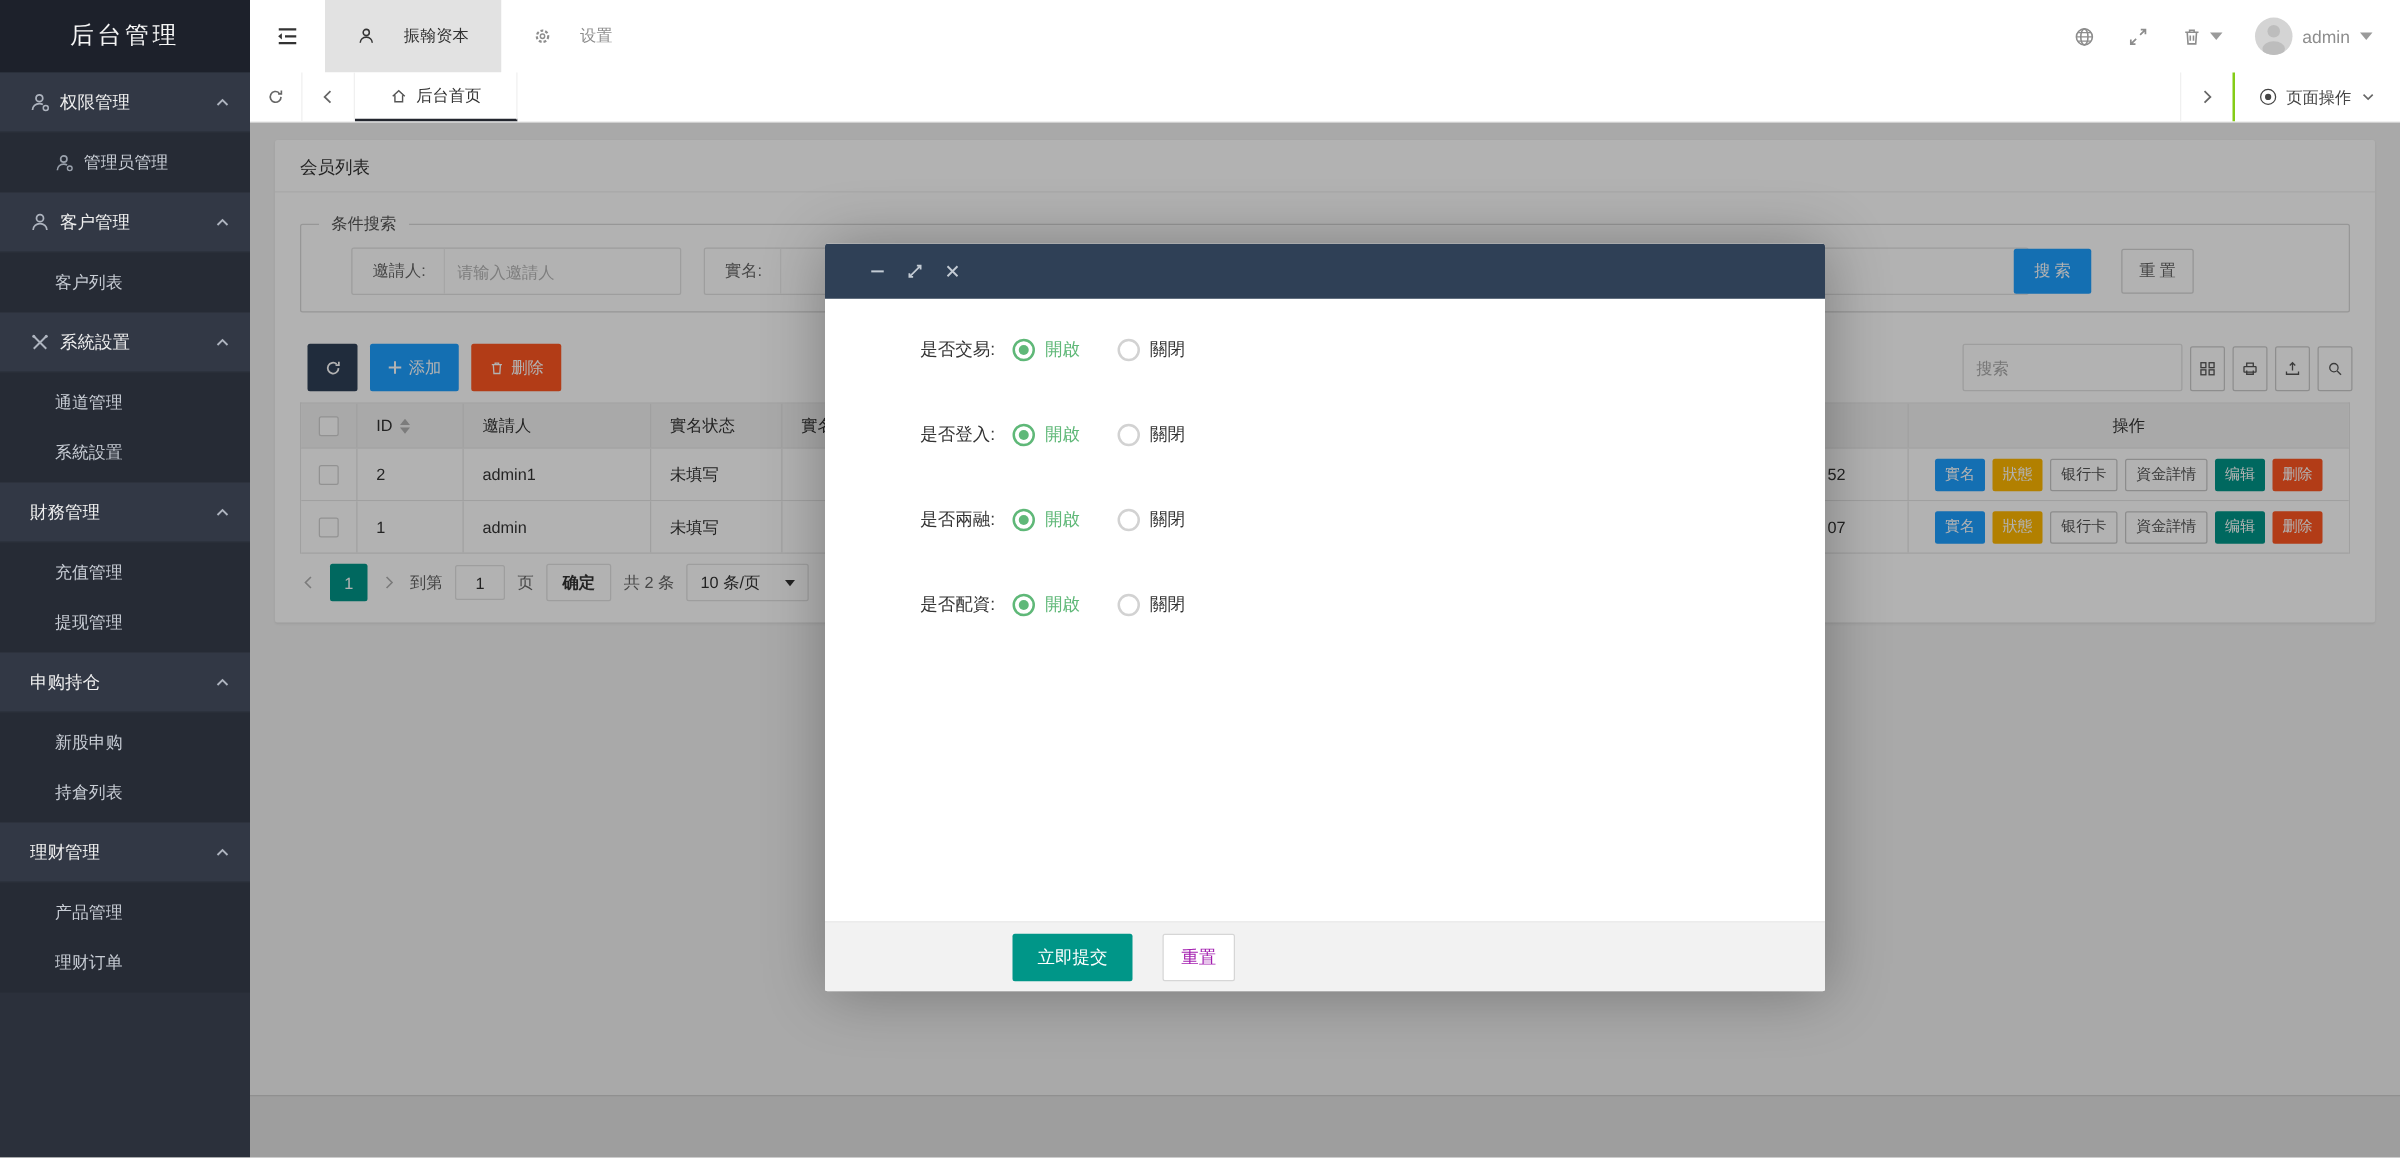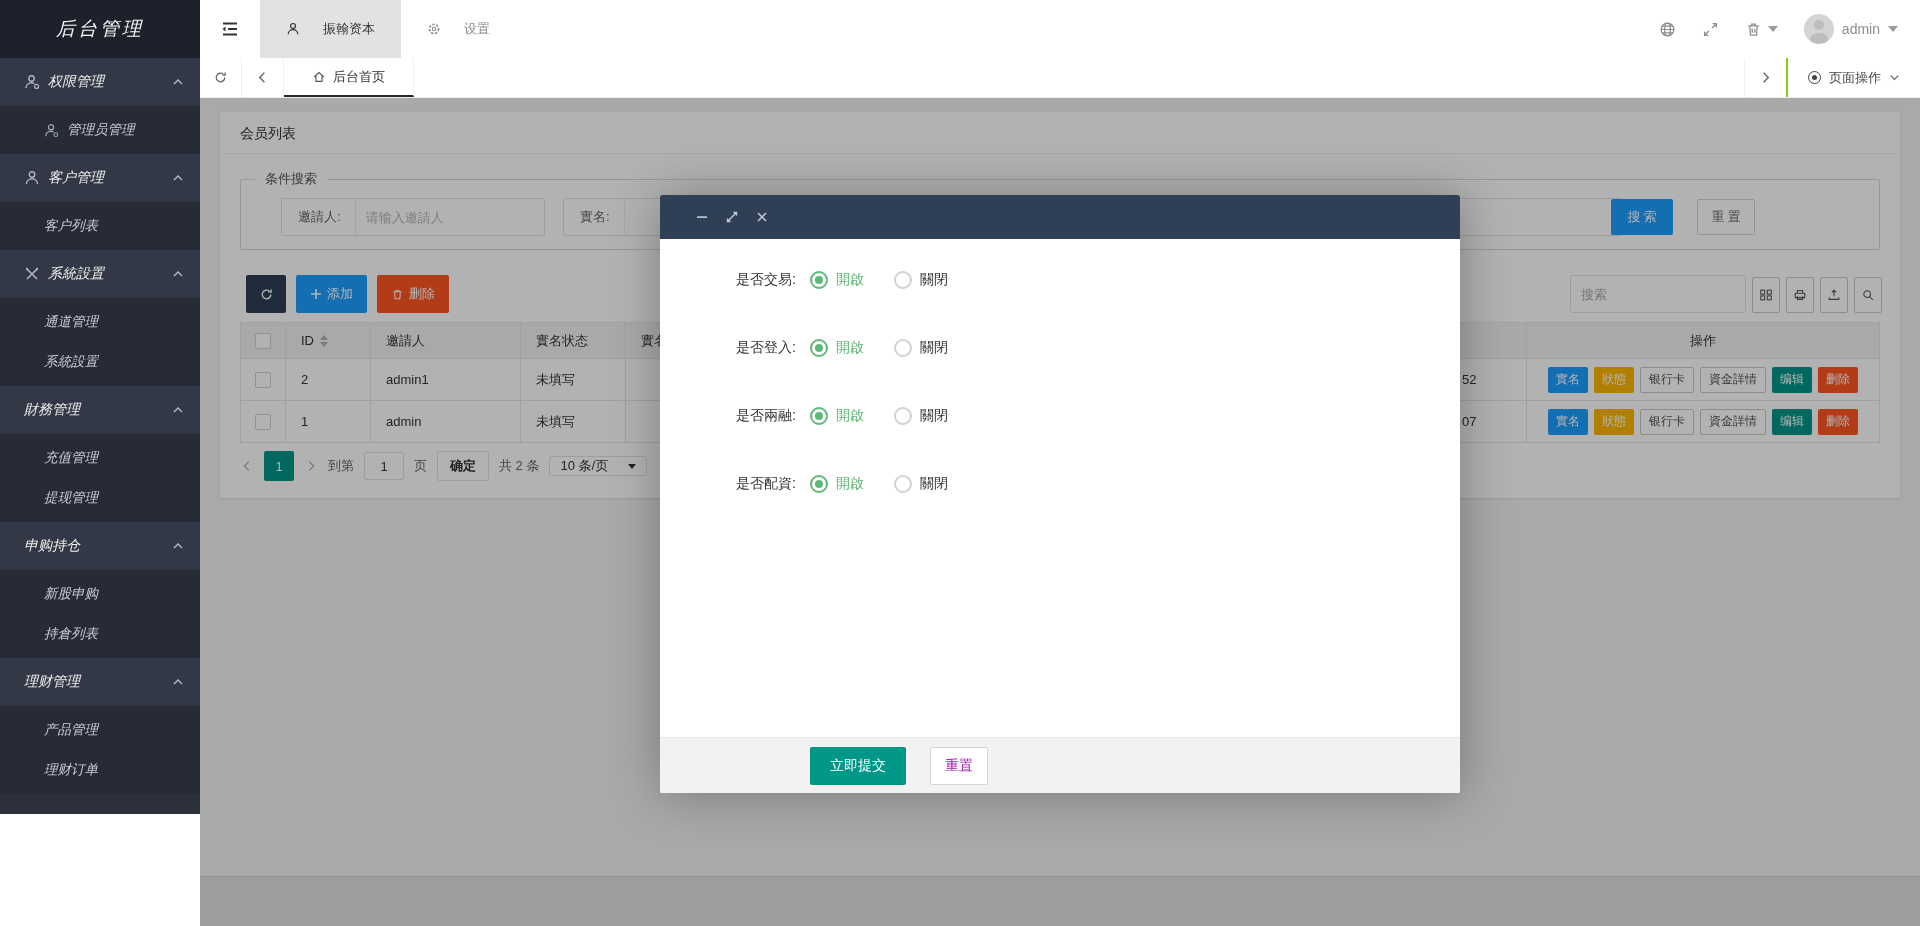--- a/index.html
+++ b/index.html
@@ -2,21 +2,21 @@
 <html><head>
 <meta charset="utf-8">
 <style>
   * { margin:0; padding:0; box-sizing:border-box; }
   html,body { width:1920px; height:926px; }
   body { font-family:"Liberation Sans","DejaVu Sans",sans-serif; font-size:14px; color:#333;
          position:relative; overflow:hidden; background:#fff; }
   svg { display:block; }
 
   
-  .sidebar { position:absolute; left:0; top:0; width:200px; height:814px; background:#2b303b; z-index:20;font-style:italic; }
+  .sidebar { position:absolute; left:0; top:0; width:200px; height:926px; background:#2b303b; z-index:20; }
   .logo { height:58px; line-height:58px; text-align:center; color:#f5f5f5; font-size:19px;
           letter-spacing:3px; background:#1d212b; }
   .nav-group { height:48px; display:flex; align-items:center; padding:0 16px 0 24px;
                background:#323845; color:#f0f0f0; cursor:pointer; border-bottom:1px solid #2b303b; }
   .nav-group .nav-ic { width:16px; height:16px; margin-right:8px; color:#aeb4bf; }
   .nav-group .nav-label { flex:1; font-size:14px; }
   .nav-group.no-icon .nav-label { margin-left:0; }
   .nav-arrow { width:12px; height:12px; color:#aeb4bf; }
   .nav-sub { background:#262b35; padding:4px 0; }
   .nav-item { height:40px; display:flex; align-items:center; padding-left:44px; color:#c8cdd5;
@@ -131,21 +131,21 @@
   
   .pager { position:absolute; left:20px; top:338px; height:32px; display:flex; align-items:center;
            gap:10px; font-size:13px; color:#666; }
   .pg-arrow { color:#b0b0b0; width:14px; height:14px; cursor:pointer; }
   .pg-cur { width:30px; height:30px; background:#009688; color:#fff; border-radius:2px;
             display:flex; align-items:center; justify-content:center; cursor:pointer; }
   .pg-input { width:40px; height:28px; border:1px solid #e2e2e2; border-radius:2px; text-align:center;
               font-size:13px; outline:none; font-family:inherit; color:#333; }
   .pg-confirm { height:30px; padding:0 12px; background:#fff; border:1px solid #e2e2e2; color:#333;
                 font-weight:bold; }
-  .pg-select { height:20px; border:1px solid #e2e2e2; background:#fff; border-radius:2px; display:flex;
+  .pg-select { height:30px; border:1px solid #e2e2e2; background:#fff; border-radius:2px; display:flex;
                align-items:center; gap:20px; padding:0 10px; cursor:pointer; color:#333; }
   .pg-select .caret { border-top-color:#333; border-left-width:4px; border-right-width:4px; border-top-width:5px; }
 
   
   .overlay { position:absolute; left:200px; top:98px; right:0; bottom:0; background:rgba(0,0,0,.30); z-index:50; }
   .modal { position:absolute; left:660px; top:195px; width:800px; height:598px; background:#fff;
            z-index:100; box-shadow:1px 1px 50px rgba(0,0,0,.3); border-radius:2px; overflow:hidden; }
   .modal-header { height:44px; background:#2F4056; display:flex; align-items:center; padding:0 16px 0 20px; }
   .modal-title { color:#fff; font-size:14px; flex:1; }
   .win-ic { width:16px; height:16px; color:#c3cbd4; margin-left:14px; cursor:pointer; }

